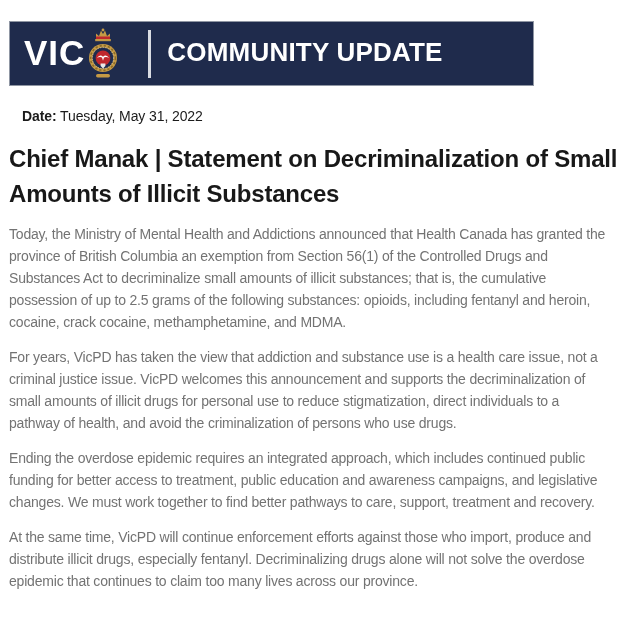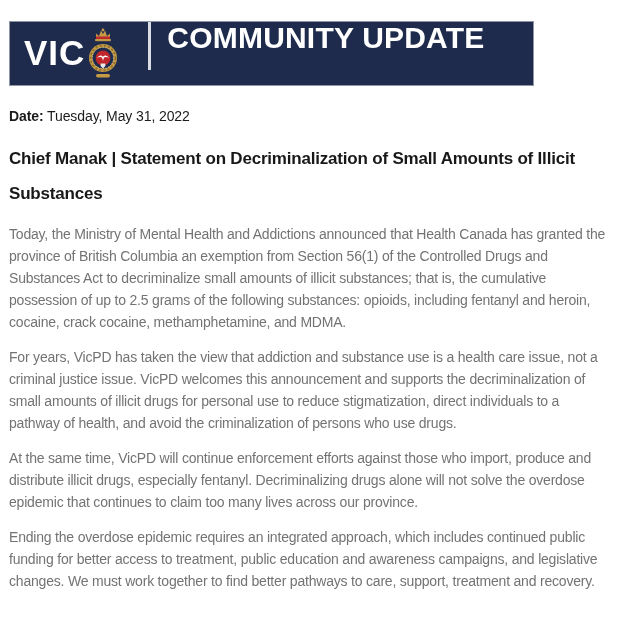--- a/index.html
+++ b/index.html
@@ -22,20 +22,21 @@
   }
 
   
   .banner {
     box-sizing: border-box;
     width: 525px;
     height: 65px;
     background: #1f2b4c;
     border: 1px solid #8f96a3;
     display: flex;
+    align-items: center;
     padding-left: 14px;
     overflow: hidden;
   }
   .logo {
     display: flex;
     align-items: center;
   }
   .logo-text {
     color: #ffffff;
     font-weight: bold;
@@ -54,40 +55,40 @@
     width: 3px;
     height: 48px;
     background: #d9dce2;
     margin-left: 27px;
     margin-right: 16px;
     flex: 0 0 auto;
   }
   .banner-title {
     color: #ffffff;
     font-weight: bold;
-    font-size: 30px;
+    font-size: 26px;
     letter-spacing: 0.2px;
     white-space: nowrap;
     transform: translateY(-1px);
   }
 
   
   .date-line {
     margin-top: 22px;
-    margin-left: 0;
+    margin-left: 13px;
     font-size: 14px;
     letter-spacing: -0.1px;
   }
   .date-label {
     font-weight: bold;
   }
   .doc-title {
     margin: 17px 0 0 0;
     max-width: 620px;
-    font-size: 17px;
+    font-size: 24px;
     line-height: 35px;
     font-weight: bold;
     letter-spacing: -0.2px;
     color: #181818;
   }
   .doc-paragraph {
     margin: 13px 0 0 0;
     max-width: 598px;
     font-size: 14px;
     line-height: 22px;
@@ -133,16 +134,16 @@
   </div>
 
   <div class="date-line">
     <span class="date-label">Date:</span><span> Tuesday, May 31, 2022</span>
   </div>
 
   <h1 class="doc-title">Chief Manak | Statement on Decriminalization of Small Amounts of Illicit Substances</h1>
 
   <p class="doc-paragraph first">Today, the Ministry of Mental Health and Addictions announced that Health Canada has granted the province of British Columbia an exemption from Section 56(1) of the Controlled Drugs and Substances Act to decriminalize small amounts of illicit substances; that is, the cumulative possession of up to 2.5 grams of the following substances: opioids, including fentanyl and heroin, cocaine, crack cocaine, methamphetamine, and MDMA.</p>
   <p class="doc-paragraph">For years, VicPD has taken the view that addiction and substance use is a health care issue, not a criminal justice issue. VicPD welcomes this announcement and supports the decriminalization of small amounts of illicit drugs for personal use to reduce stigmatization, direct individuals to a pathway of health, and avoid the criminalization of persons who use drugs.</p>
+  <p class="doc-paragraph">Ending the overdose epidemic requires an integrated approach, which includes continued public funding for better access to treatment, public education and awareness campaigns, and legislative changes. We must work together to find better pathways to care, support, treatment and recovery.</p>
   <p class="doc-paragraph">At the same time, VicPD will continue enforcement efforts against those who import, produce and distribute illicit drugs, especially fentanyl. Decriminalizing drugs alone will not solve the overdose epidemic that continues to claim too many lives across our province.</p>
-  <p class="doc-paragraph">Ending the overdose epidemic requires an integrated approach, which includes continued public funding for better access to treatment, public education and awareness campaigns, and legislative changes. We must work together to find better pathways to care, support, treatment and recovery.</p>
 
 </div>
 
 </body></html>

